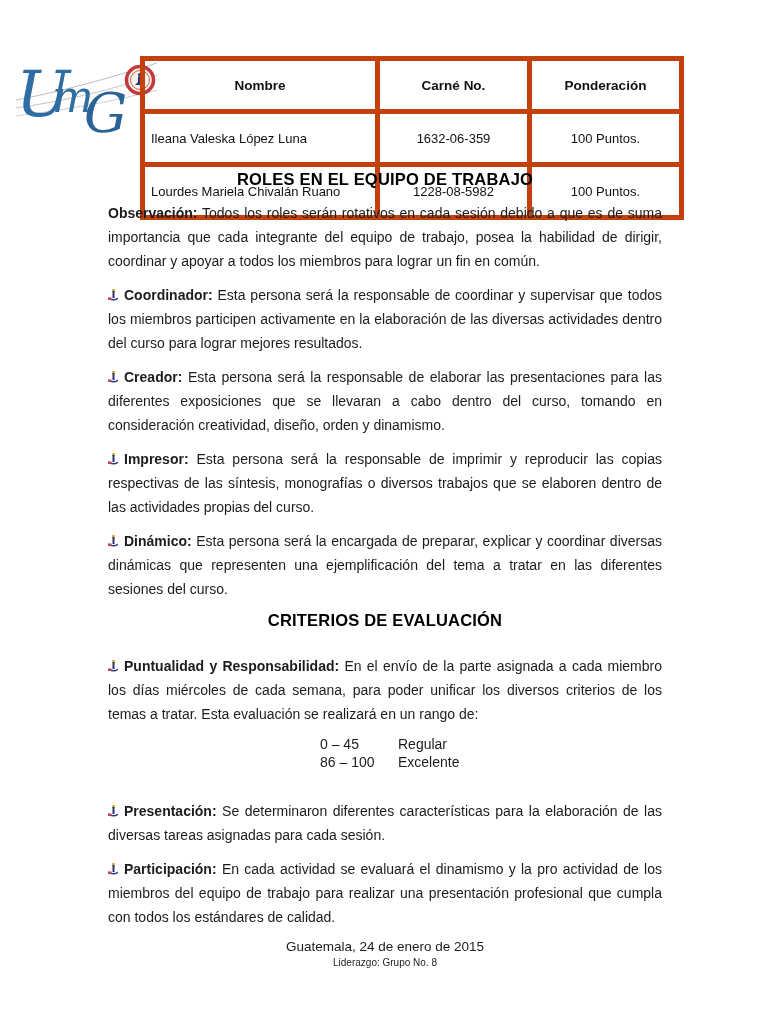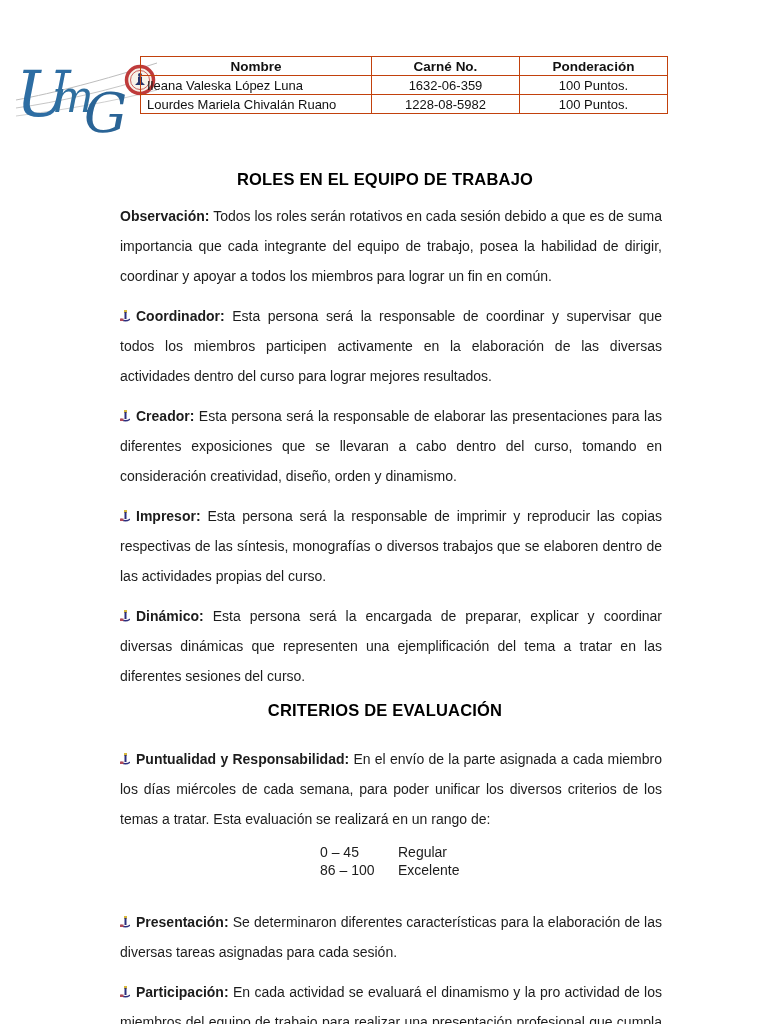--- a/index.html
+++ b/index.html
@@ -10,36 +10,36 @@
   }
   .page{position:absolute;inset:0;background:#ffffff;}
 
   
   .logo{position:absolute;left:16px;top:50px;width:142px;height:94px;}
   .members-table{
     position:absolute;left:140px;top:56px;border-collapse:collapse;
     font-size:13px;line-height:15px;color:#111;
   }
   .members-table th,.members-table td{
-    border:1px solid #c2410c;padding:1px 6px;height:16px;white-space:nowrap;
+    border:5px solid #c2410c;padding:16px 6px;height:16px;white-space:nowrap;
   }
   .members-table th{font-weight:bold;text-align:center;font-size:13.5px;}
   .col-name{width:218px;text-align:left;}
   .col-carne{width:135px;text-align:center;}
   .col-pond{width:135px;text-align:center;}
 
   
   .content{position:absolute;left:108px;top:166px;width:554px;}
   .doc-title{
     font-size:16.5px;font-weight:bold;text-align:center;color:#000;
     margin:4px 0 12px 0;letter-spacing:.2px;
   }
   .doc-title.second{margin-top:0;margin-bottom:24px;text-align:center;}
   p.para{
-    font-size:14px;line-height:30px;text-align:justify;margin:0 0 10px 12px;
+    font-size:14px;line-height:24px;text-align:justify;margin:0 0 10px 0;
   }
   p.para .lead{font-weight:bold;}
   .bullet{
     display:inline-block;width:11px;height:12px;margin-right:5px;
     vertical-align:-1px;
   }
   .scale{
     margin:8px 0 28px 212px;font-size:14px;line-height:17.5px;
   }
   .scale-row{display:flex;}

